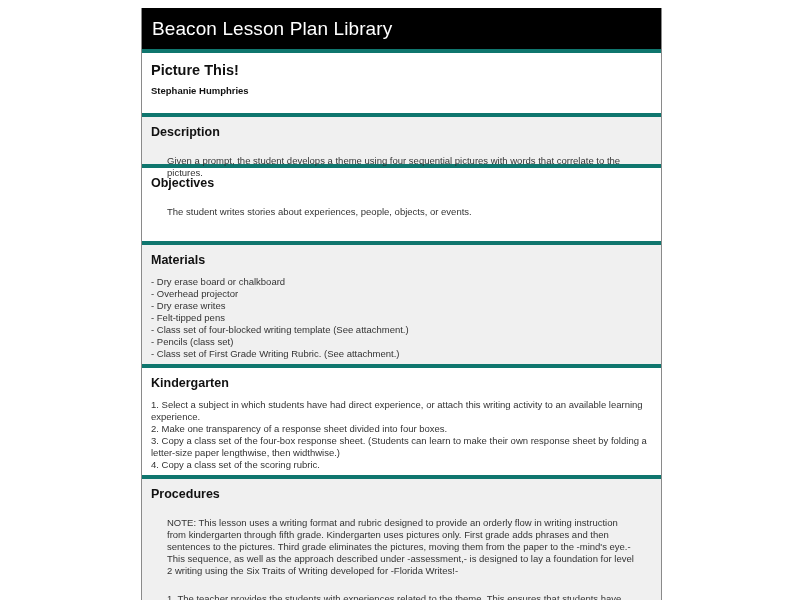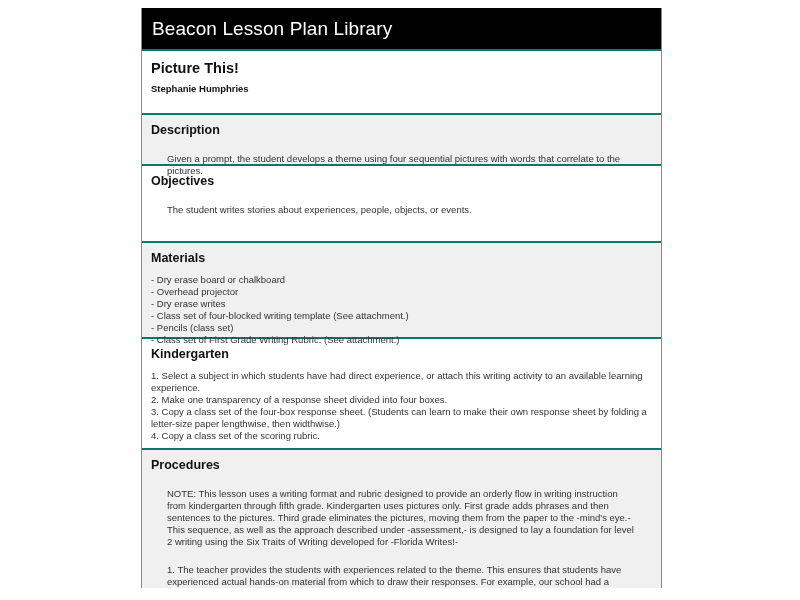--- a/index.html
+++ b/index.html
@@ -24,21 +24,21 @@
       background: #000000;
       color: #ffffff;
       height: 41px;
       box-sizing: border-box;
       padding: 10px 10px 0 10px;
       font-weight: normal;
       font-size: 19px;
       letter-spacing: 0.1px;
     }
     .section {
-      border-top: 2px solid #0f766e;
+      border-top: 4px solid #0f766e;
       box-sizing: border-box;
       padding: 8px 9px 12px 9px;
     }
     .section.gray { background: #f0f0f0; }
     .section.white { background: #ffffff; }
     .title-section { height: 64px; padding-top: 9px; }
     .lesson-title {
       font-weight: bold;
       font-size: 14.5px;
       color: #111;
@@ -57,21 +57,21 @@
     }
     .sec-body {
       font-size: 9.5px;
       line-height: 12px;
       color: #333;
     }
     .sec-body p { margin: 16px; }
     .sec-body p.gap { margin-top: 11px; }
     .desc-section { height: 51px; }
     .obj-section { height: 77px; }
-    .mat-section { height: 96px; }
+    .mat-section { height: 123px; }
     .prep-section { height: 111px; }
     .proc-section { height: 140px; }
     .list-line { display: block; }
   </style>
 </head>
 <body>
 
 <div class="page">
 
   <div class="banner">
@@ -96,20 +96,21 @@
       <p>The student writes stories about experiences, people, objects, or events.</p>
     </div>
   </div>
 
   <div class="section gray mat-section">
     <div class="sec-head">Materials</div>
     <div class="sec-body">
       <span class="list-line">- Dry erase board or chalkboard</span>
       <span class="list-line">- Overhead projector</span>
       <span class="list-line">- Dry erase writes</span>
+      <span class="list-line">- Felt-tipped pens</span>
       <span class="list-line">- Class set of four-blocked writing template (See attachment.)</span>
       <span class="list-line">- Pencils (class set)</span>
       <span class="list-line">- Class set of First Grade Writing Rubric. (See attachment.)</span>
     </div>
   </div>
 
   <div class="section white prep-section">
     <div class="sec-head">Kindergarten</div>
     <div class="sec-body">
       <span class="list-line">1. Select a subject in which students have had direct experience, or attach this writing activity to an available learning experience.</span>

